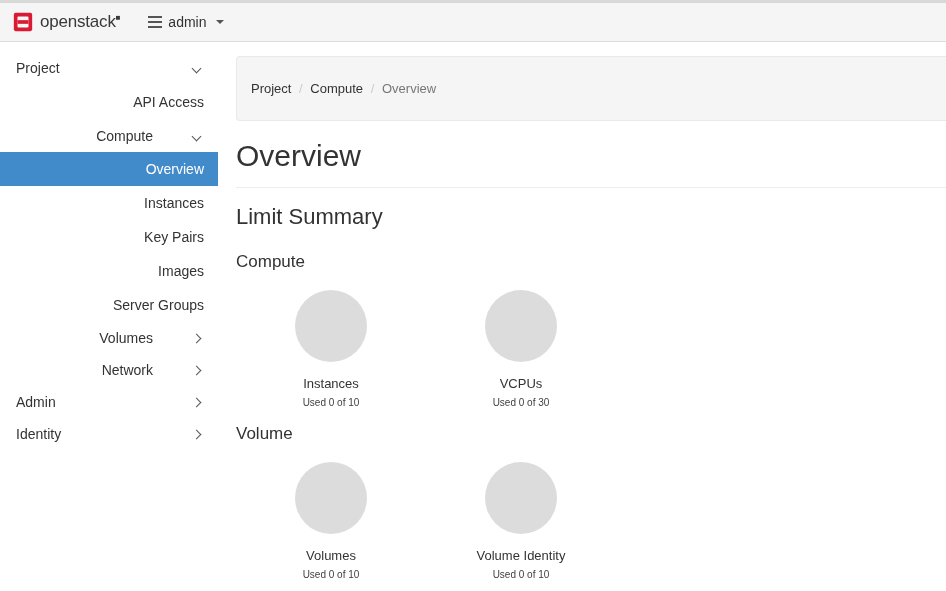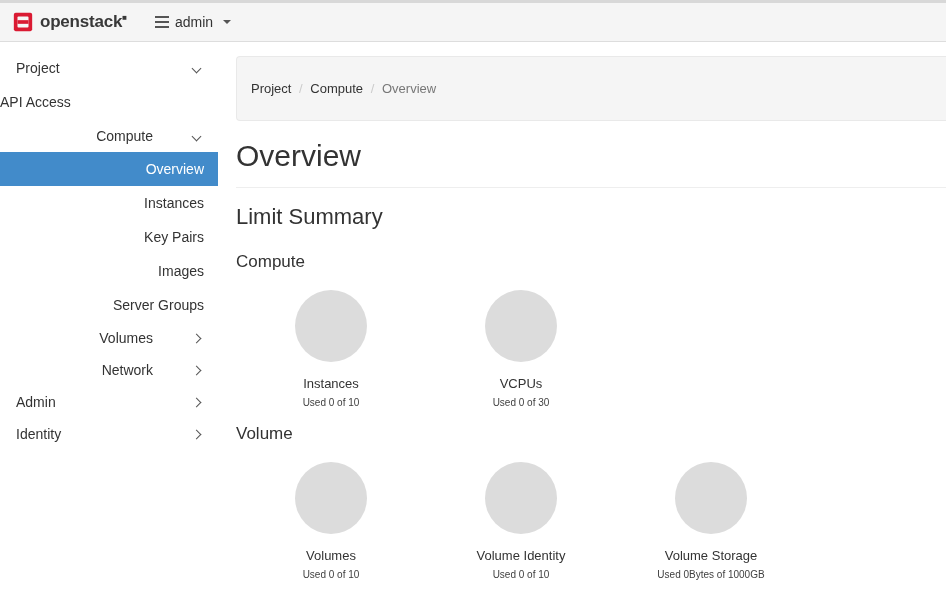--- a/index.html
+++ b/index.html
@@ -1,34 +1,34 @@
 <!DOCTYPE html>
 <html><head>
 <meta charset="utf-8">
 <style>
   * { box-sizing: border-box; margin: 0; padding: 0; }
   body { font-family: "Helvetica Neue", Helvetica, Arial, sans-serif; font-size: 14px; color: #333; background: #fff; }
   .topbar { height: 42px; border-top: 3px solid #d8d8d8; border-bottom: 1px solid #ddd; background: #f5f5f5; display: flex; align-items: center; padding: 0 12px; }
   .brand { display: flex; align-items: center; gap: 6px; margin-right: 28px; }
   .brand-logo { width: 22px; height: 22px; }
-  .brand-text { font-size: 17px; font-weight: 700; color: #393939; letter-spacing: -0.2px; }
+  .brand-text { font-size: 17px; font-weight: 400; color: #393939; letter-spacing: -0.2px; }
   .brand-dot { font-size: 8px; vertical-align: super; color:#393939; }
   .proj-selector { display: flex; align-items: center; gap: 6px; color: #333; cursor: pointer; }
   .proj-selector .bars-icon { width: 14px; height: 12px; }
   .caret-down { width:0; height:0; border-left:4px solid transparent; border-right:4px solid transparent; border-top:4px solid #555; display:inline-block; margin-left:4px;}
   .chevron-down { display:inline-block; transform: rotate(45deg); width:7px; height:7px; border-right:1.5px solid #555; border-bottom:1.5px solid #555; }
   .chevron-right { display:inline-block; transform: rotate(-45deg); width:7px; height:7px; border-right:1.5px solid #555; border-bottom:1.5px solid #555; }
   .layout { display:flex; }
   .sidebar { width: 218px; padding-top: 10px; }
   .nav-group-header { display:flex; align-items:center; justify-content:space-between; padding: 8px 18px 8px 16px; color:#333; cursor:pointer; }
   .nav-group-header.level1 { font-size:14px; }
   .nav-item { display:block; text-align:right; padding: 9px 14px 9px 0; color:#333; cursor:pointer; }
   .nav-item.active { background:#428bca; color:#fff; }
   .nav-subgroup { display:flex; justify-content:flex-end; align-items:center; padding:8px 18px 8px 0; cursor:pointer; gap:40px; color:#333;}
-  .nav-api { padding: 10px 14px 10px 0; color:#333; cursor:pointer; }
+  .nav-api { text-align:right; padding: 10px 14px 10px 0; color:#333; cursor:pointer; }
   .main { flex:1; padding: 14px 0 20px 18px; }
   .breadcrumb { background:#f5f5f5; border:1px solid #e9e9e9; border-right:none; border-radius:4px 0 0 4px; padding: 24px 14px; color:#777; font-size:13px; }
   .breadcrumb .bc-active { color:#333; cursor:pointer; }
   .breadcrumb .sep { padding:0 4px; color:#ccc;}
   h1.page-title { font-size: 30px; font-weight: 400; margin: 18px 0 14px; color:#333;}
   hr.divider { border:none; border-top:1px solid #eee; margin: 4px 0 16px;}
   h2.section-title { font-size:22px; font-weight:400; margin-bottom:22px; color:#333;}
   h3.subsection { font-size:17px; font-weight:400; color:#333; margin: 8px 0 10px;}
   .limits-row { display:flex; gap: 0; margin-bottom:4px;}
   .limit-item { width: 190px; display:flex; flex-direction:column; align-items:center; padding: 8px 0;}
@@ -126,22 +126,17 @@
       <div class="limit-item">
         <div class="limit-circle"></div>
         <div class="limit-label">Volumes</div>
         <div class="limit-usage">Used 0 of 10</div>
       </div>
       <div class="limit-item">
         <div class="limit-circle"></div>
         <div class="limit-label">Volume Identity</div>
         <div class="limit-usage">Used 0 of 10</div>
       </div>
-      <div class="limit-item">
-        <div class="limit-circle"></div>
-        <div class="limit-label">Volume Storage</div>
-        <div class="limit-usage">Used 0Bytes of 1000GB</div>
-      </div>
     </div>
 
     <h3 class="subsection">Network</h3>
   </div>
 </div>
 
 </body></html>

